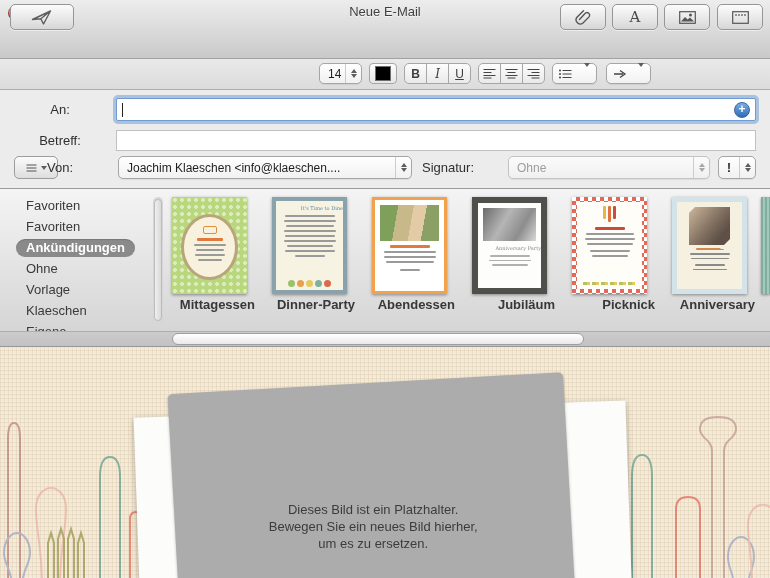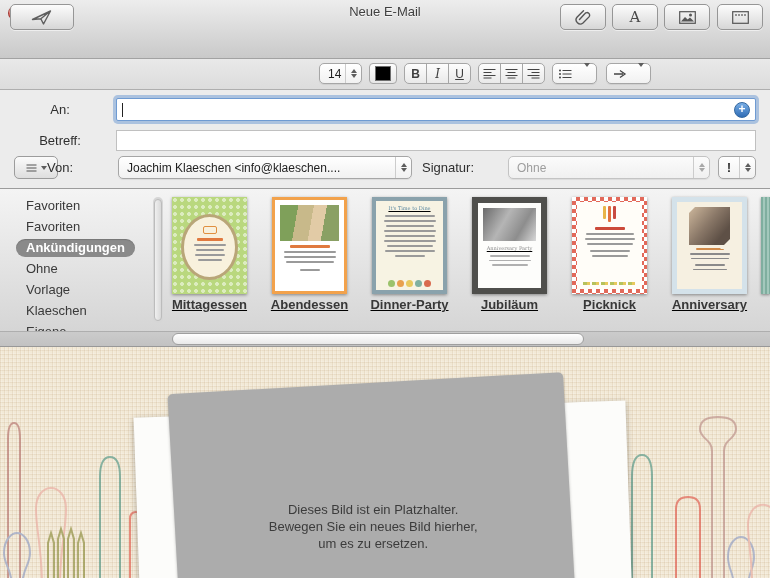--- a/index.html
+++ b/index.html
@@ -50,21 +50,21 @@
 
   
   .browser{position:relative;height:158px;background:linear-gradient(#f4f4f4,#d2d2d2);border-bottom:1px solid #989898;box-sizing:border-box;}
   .sidebar{position:absolute;left:0;top:0;width:160px;height:142px;overflow:hidden;margin-left:8px;}
   .sb-item{margin:0 0 3px 8px;height:18px;line-height:18px;padding:0 10px;font-size:13px;color:#3a3a3a;border-radius:10px;width:fit-content;white-space:nowrap;}
   .sb-item.selected{background:#8a8a8a;color:#fff;font-weight:bold;box-shadow:inset 0 1px 1px rgba(0,0,0,.15);}
   .sb-items{padding-top:8px;}
   .sb-scroll{position:absolute;right:5px;top:8px;width:10px;height:126px;background:#d6d6d6;border-radius:5px;}
   .sb-thumb{position:absolute;left:1px;right:1px;top:2px;bottom:2px;background:linear-gradient(90deg,#efefef,#d9d9d9);border:1px solid #bcbcbc;border-radius:4px;}
   .tmpl-row{position:absolute;left:160px;top:0;right:0;height:142px;display:flex;gap:25px;padding-left:12px;}
-  .tmpl{width:75px;flex:0 0 75px;text-align:center;text-decoration:underline;}
+  .tmpl{width:75px;flex:0 0 75px;text-align:right;}
   .thumb{width:75px;height:97px;margin:8px auto 3px;box-shadow:0 1px 3px rgba(0,0,0,.4);position:relative;overflow:hidden;background:#fff;box-sizing:border-box;}
   .tmpl-label{font-size:13px;font-weight:bold;color:#383838;white-space:nowrap;margin-left:-8px;margin-right:-8px;}
   .ml{height:2px;background:#9a9a9a;border-radius:1px;margin:3px auto 0;}
   
   .t-mitt .thumb{background-color:#b9d87e;background-image:radial-gradient(circle at 3px 3px,rgba(255,255,255,.5) 1.6px,transparent 2.2px);background-size:7px 7px;}
   .mitt-circle{position:absolute;left:9px;top:17px;width:51px;height:51px;border-radius:50%;background:#f8f1dd;border:3px solid #b9a678;padding-top:9px;box-sizing:content-box;}
   
   .t-abend .thumb{border:3px solid #f2a24c;background:#fff;}
   .abend-photo{height:36px;margin:5px 5px 4px;background:linear-gradient(100deg,#7fa05a 0 28%,#c8b98a 28% 52%,#e2cba6 52% 72%,#8aa064 72%);}
   
@@ -282,32 +282,20 @@
           <div class="mitt-circle">
             <div class="ml" style="width:12px;height:6px;background:transparent;border:1px solid #e0903f;border-radius:2px;margin-top:0;"></div>
             <div class="ml" style="width:26px;background:#e07a3f;height:3px;margin-top:4px;"></div>
             <div class="ml" style="width:32px;"></div>
             <div class="ml" style="width:28px;"></div>
             <div class="ml" style="width:30px;"></div>
             <div class="ml" style="width:24px;"></div>
           </div>
         </div>
         <div class="tmpl-label">Mittagessen</div>
-      </div>
-
-      <div class="tmpl t-abend">
-        <div class="thumb">
-          <div class="abend-photo"></div>
-          <div class="ml" style="width:40px;background:#e07a3f;height:3px;"></div>
-          <div class="ml" style="width:52px;"></div>
-          <div class="ml" style="width:52px;"></div>
-          <div class="ml" style="width:48px;"></div>
-          <div class="ml" style="width:20px;margin-top:6px;"></div>
-        </div>
-        <div class="tmpl-label">Abendessen</div>
       </div>
 
       <div class="tmpl t-dinner">
         <div class="thumb">
           <div class="micro-head dinner-head">It's Time to Dine</div>
           <div class="ml" style="width:50px;"></div>
           <div class="ml" style="width:52px;"></div>
           <div class="ml" style="width:48px;"></div>
           <div class="ml" style="width:52px;"></div>
           <div class="ml" style="width:50px;"></div>
@@ -317,20 +305,32 @@
           <div class="ml" style="width:30px;"></div>
           <div class="veg-row">
             <span class="veg" style="background:#9bc26b;"></span>
             <span class="veg" style="background:#e8a04e;"></span>
             <span class="veg" style="background:#e8c95e;"></span>
             <span class="veg" style="background:#7fb0a0;"></span>
             <span class="veg" style="background:#d96a4e;"></span>
           </div>
         </div>
         <div class="tmpl-label">Dinner-Party</div>
+      </div>
+
+      <div class="tmpl t-abend">
+        <div class="thumb">
+          <div class="abend-photo"></div>
+          <div class="ml" style="width:40px;background:#e07a3f;height:3px;"></div>
+          <div class="ml" style="width:52px;"></div>
+          <div class="ml" style="width:52px;"></div>
+          <div class="ml" style="width:48px;"></div>
+          <div class="ml" style="width:20px;margin-top:6px;"></div>
+        </div>
+        <div class="tmpl-label">Abendessen</div>
       </div>
 
       <div class="tmpl t-jubi">
         <div class="thumb">
           <div class="jubi-mat">
             <div class="jubi-photo"></div>
             <div class="micro-head jubi-head">Anniversary Party</div>
             <div class="ml" style="width:40px;background:#b0b0b0;height:1.5px;"></div>
             <div class="ml" style="width:42px;background:#b0b0b0;height:1.5px;"></div>
             <div class="ml" style="width:36px;background:#b0b0b0;height:1.5px;"></div>

